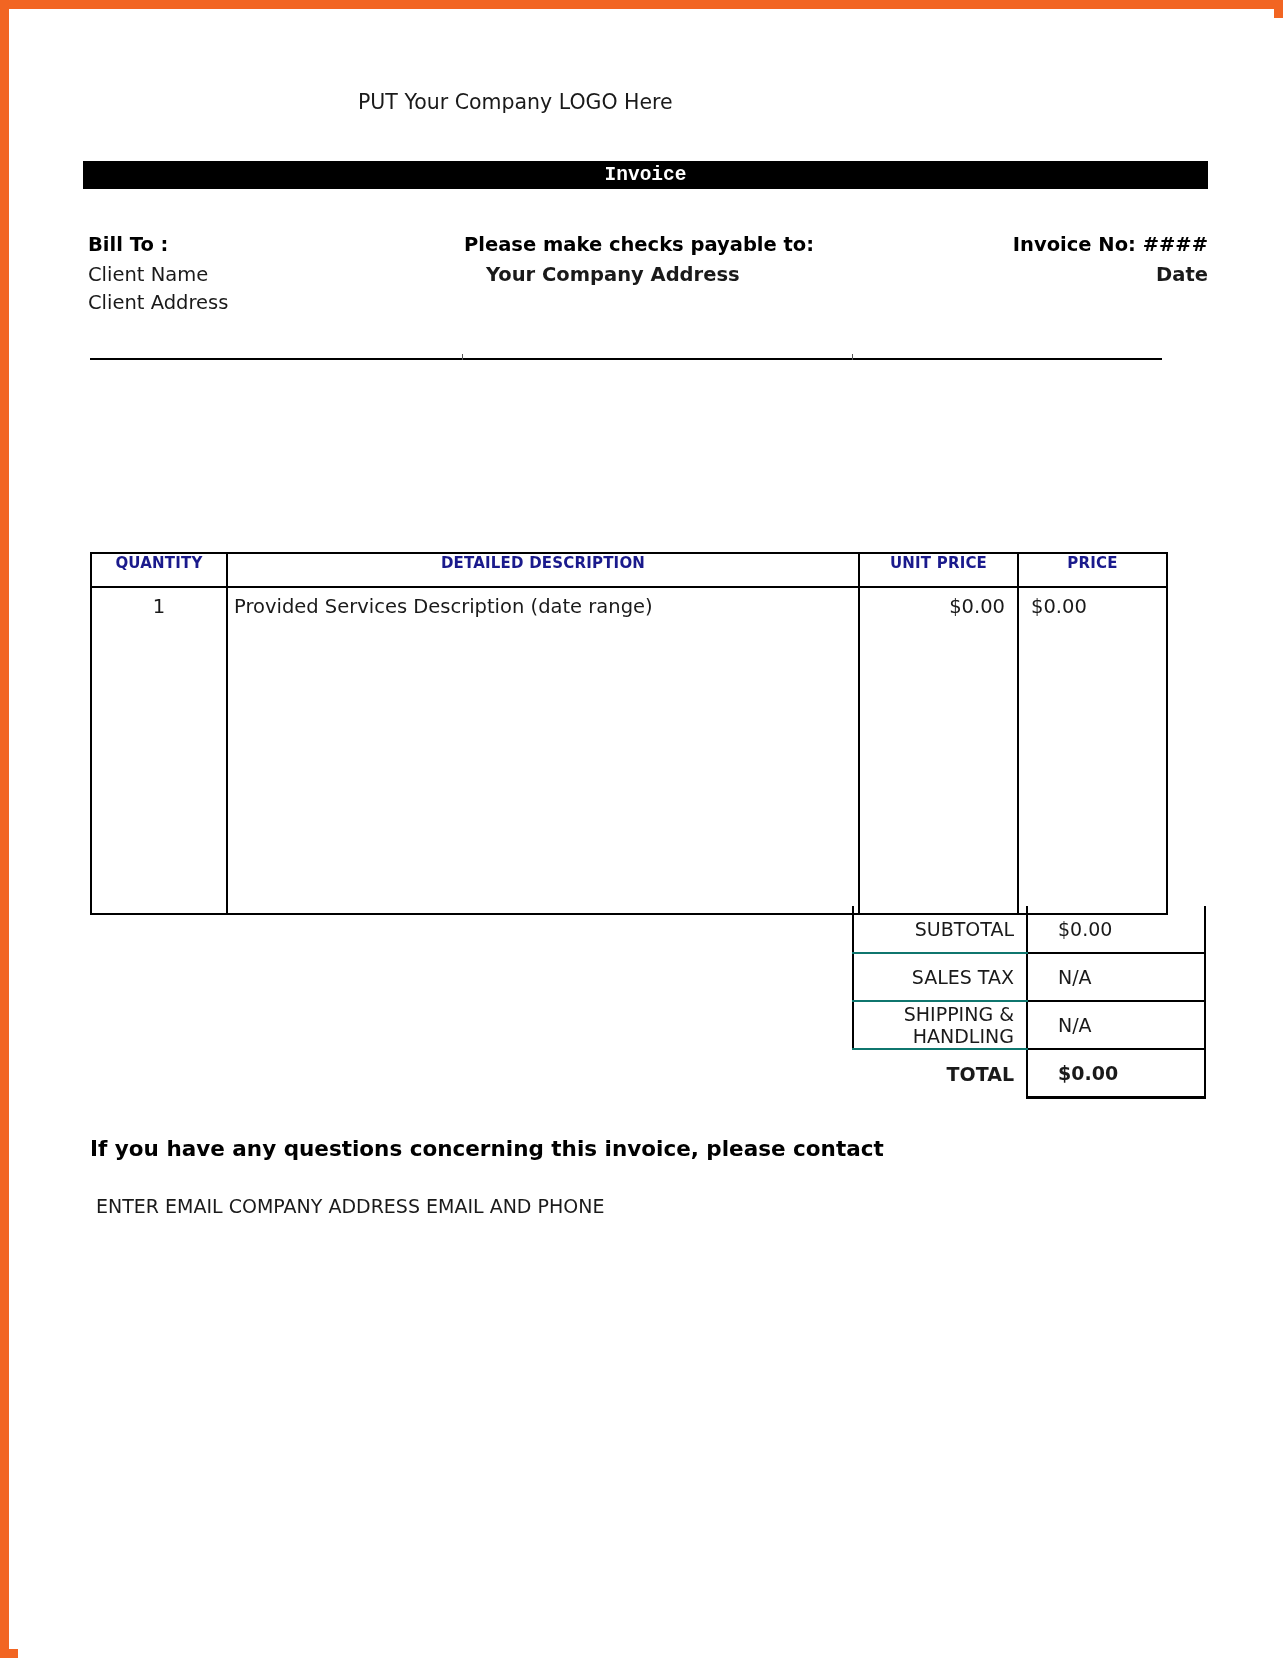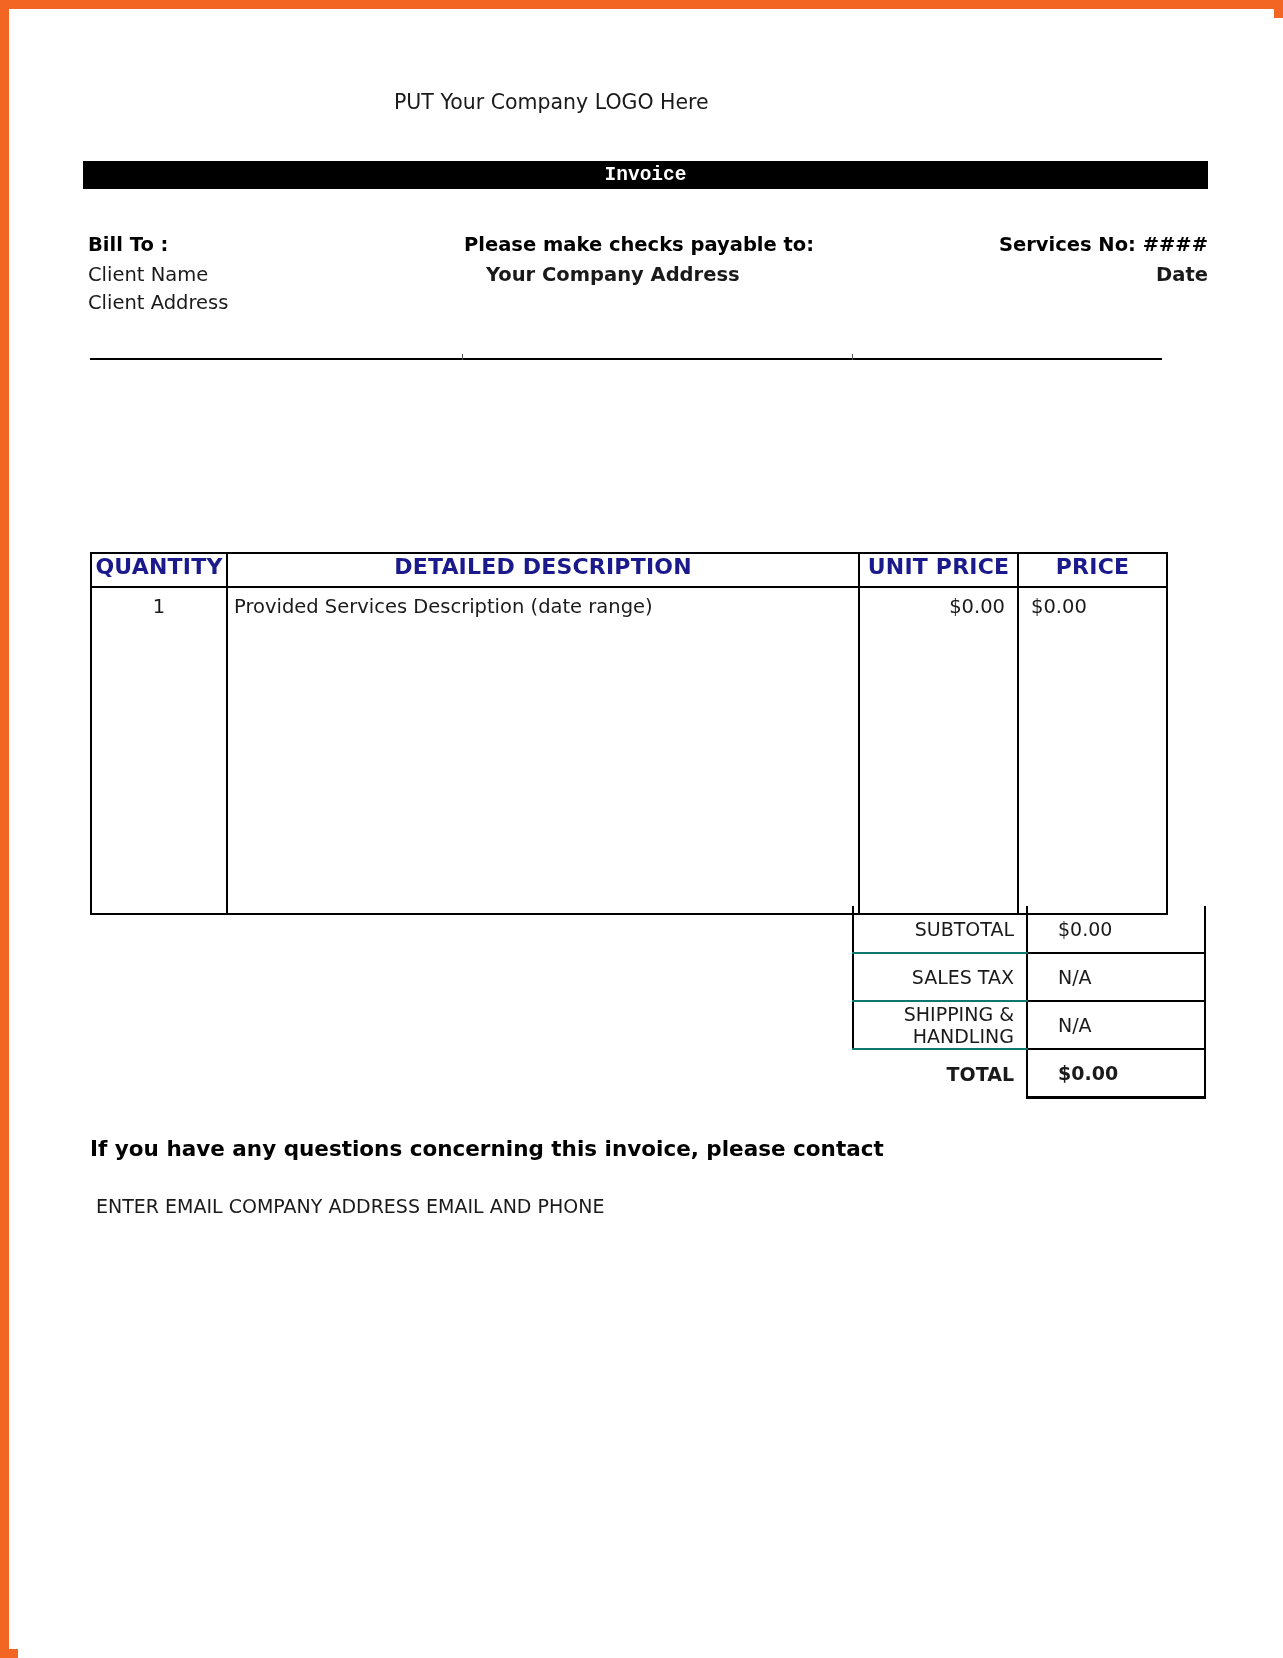--- a/index.html
+++ b/index.html
@@ -34,21 +34,20 @@
   }
 
   
   .logo-line {
     position: absolute;
     left: 340px;
     top: 72px;
     font-size: 20.5px;
     color: #1a1a1a;
     white-space: nowrap;
-    margin-left: 36px;
   }
 
   
   .invoice-bar {
     position: absolute;
     left: 65px;
     top: 143px;
     width: 1125px;
     height: 28px;
     background: #000000;
@@ -125,21 +124,21 @@
     border-collapse: collapse;
     table-layout: fixed;
   }
   .items th, .items td {
     border: 2px solid #000;
     padding: 0;
     vertical-align: top;
   }
   .items thead th {
     height: 32px;
-    font-size: 22px;
+    font-size: 15px;
     font-weight: bold;
     color: #1a1a8c;
     text-align: center;
     letter-spacing: .2px;
   }
   .col-qty   { width: 134px; }
   .col-desc  { width: 630px; }
   .col-unit  { width: 157px; }
   .col-price { width: 147px; }
 
@@ -234,21 +233,21 @@
 
     <div class="logo-line">PUT Your Company LOGO Here</div>
 
     <div class="invoice-bar">
       <div class="invoice-bar-text">Invoice</div>
     </div>
 
     <div class="billto-head-row">
       <div class="cell bh-billto">Bill To :</div>
       <div class="cell bh-checks">Please make checks payable to:</div>
-      <div class="cell bh-invno">Services No: ####</div>
+      <div class="cell bh-invno">Invoice No: ####</div>
     </div>
 
     <div class="billto-line bl-client-name">Client Name</div>
     <div class="billto-line bl-client-addr">Client Address</div>
     <div class="billto-line bl-company-addr">Your Company Address</div>
     <div class="billto-line bl-date">Date</div>
 
     <div class="rule-under-billto"></div>
     <div class="tick tick-a"></div>
     <div class="tick tick-b"></div>

